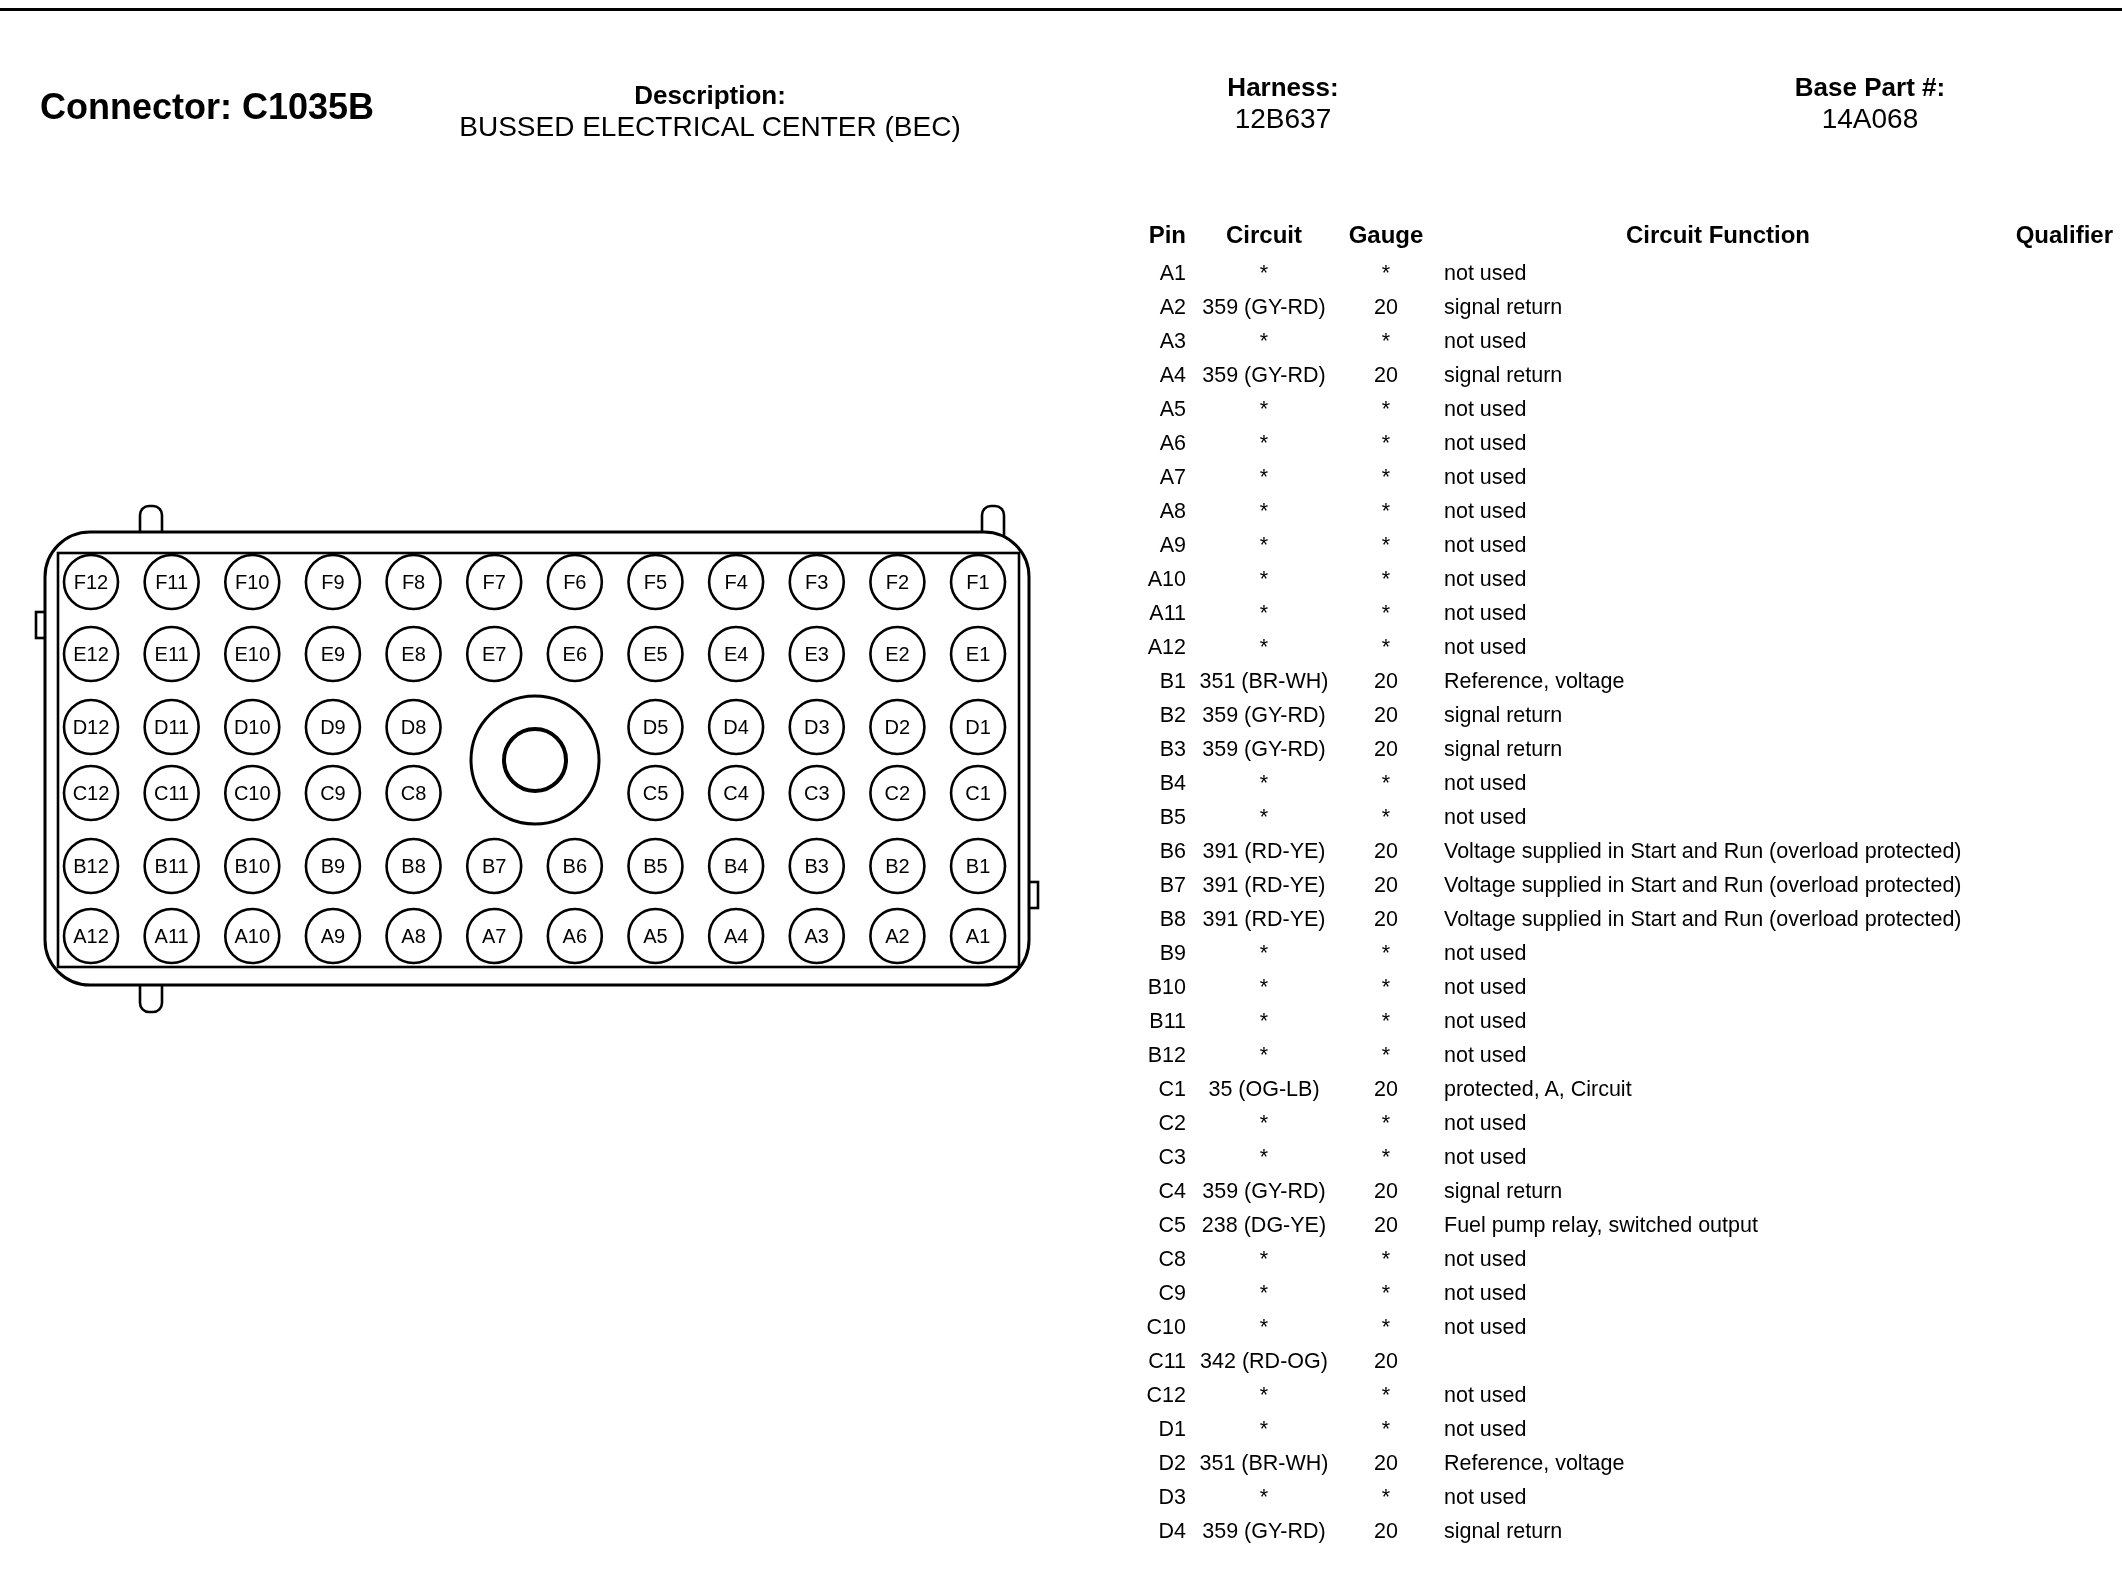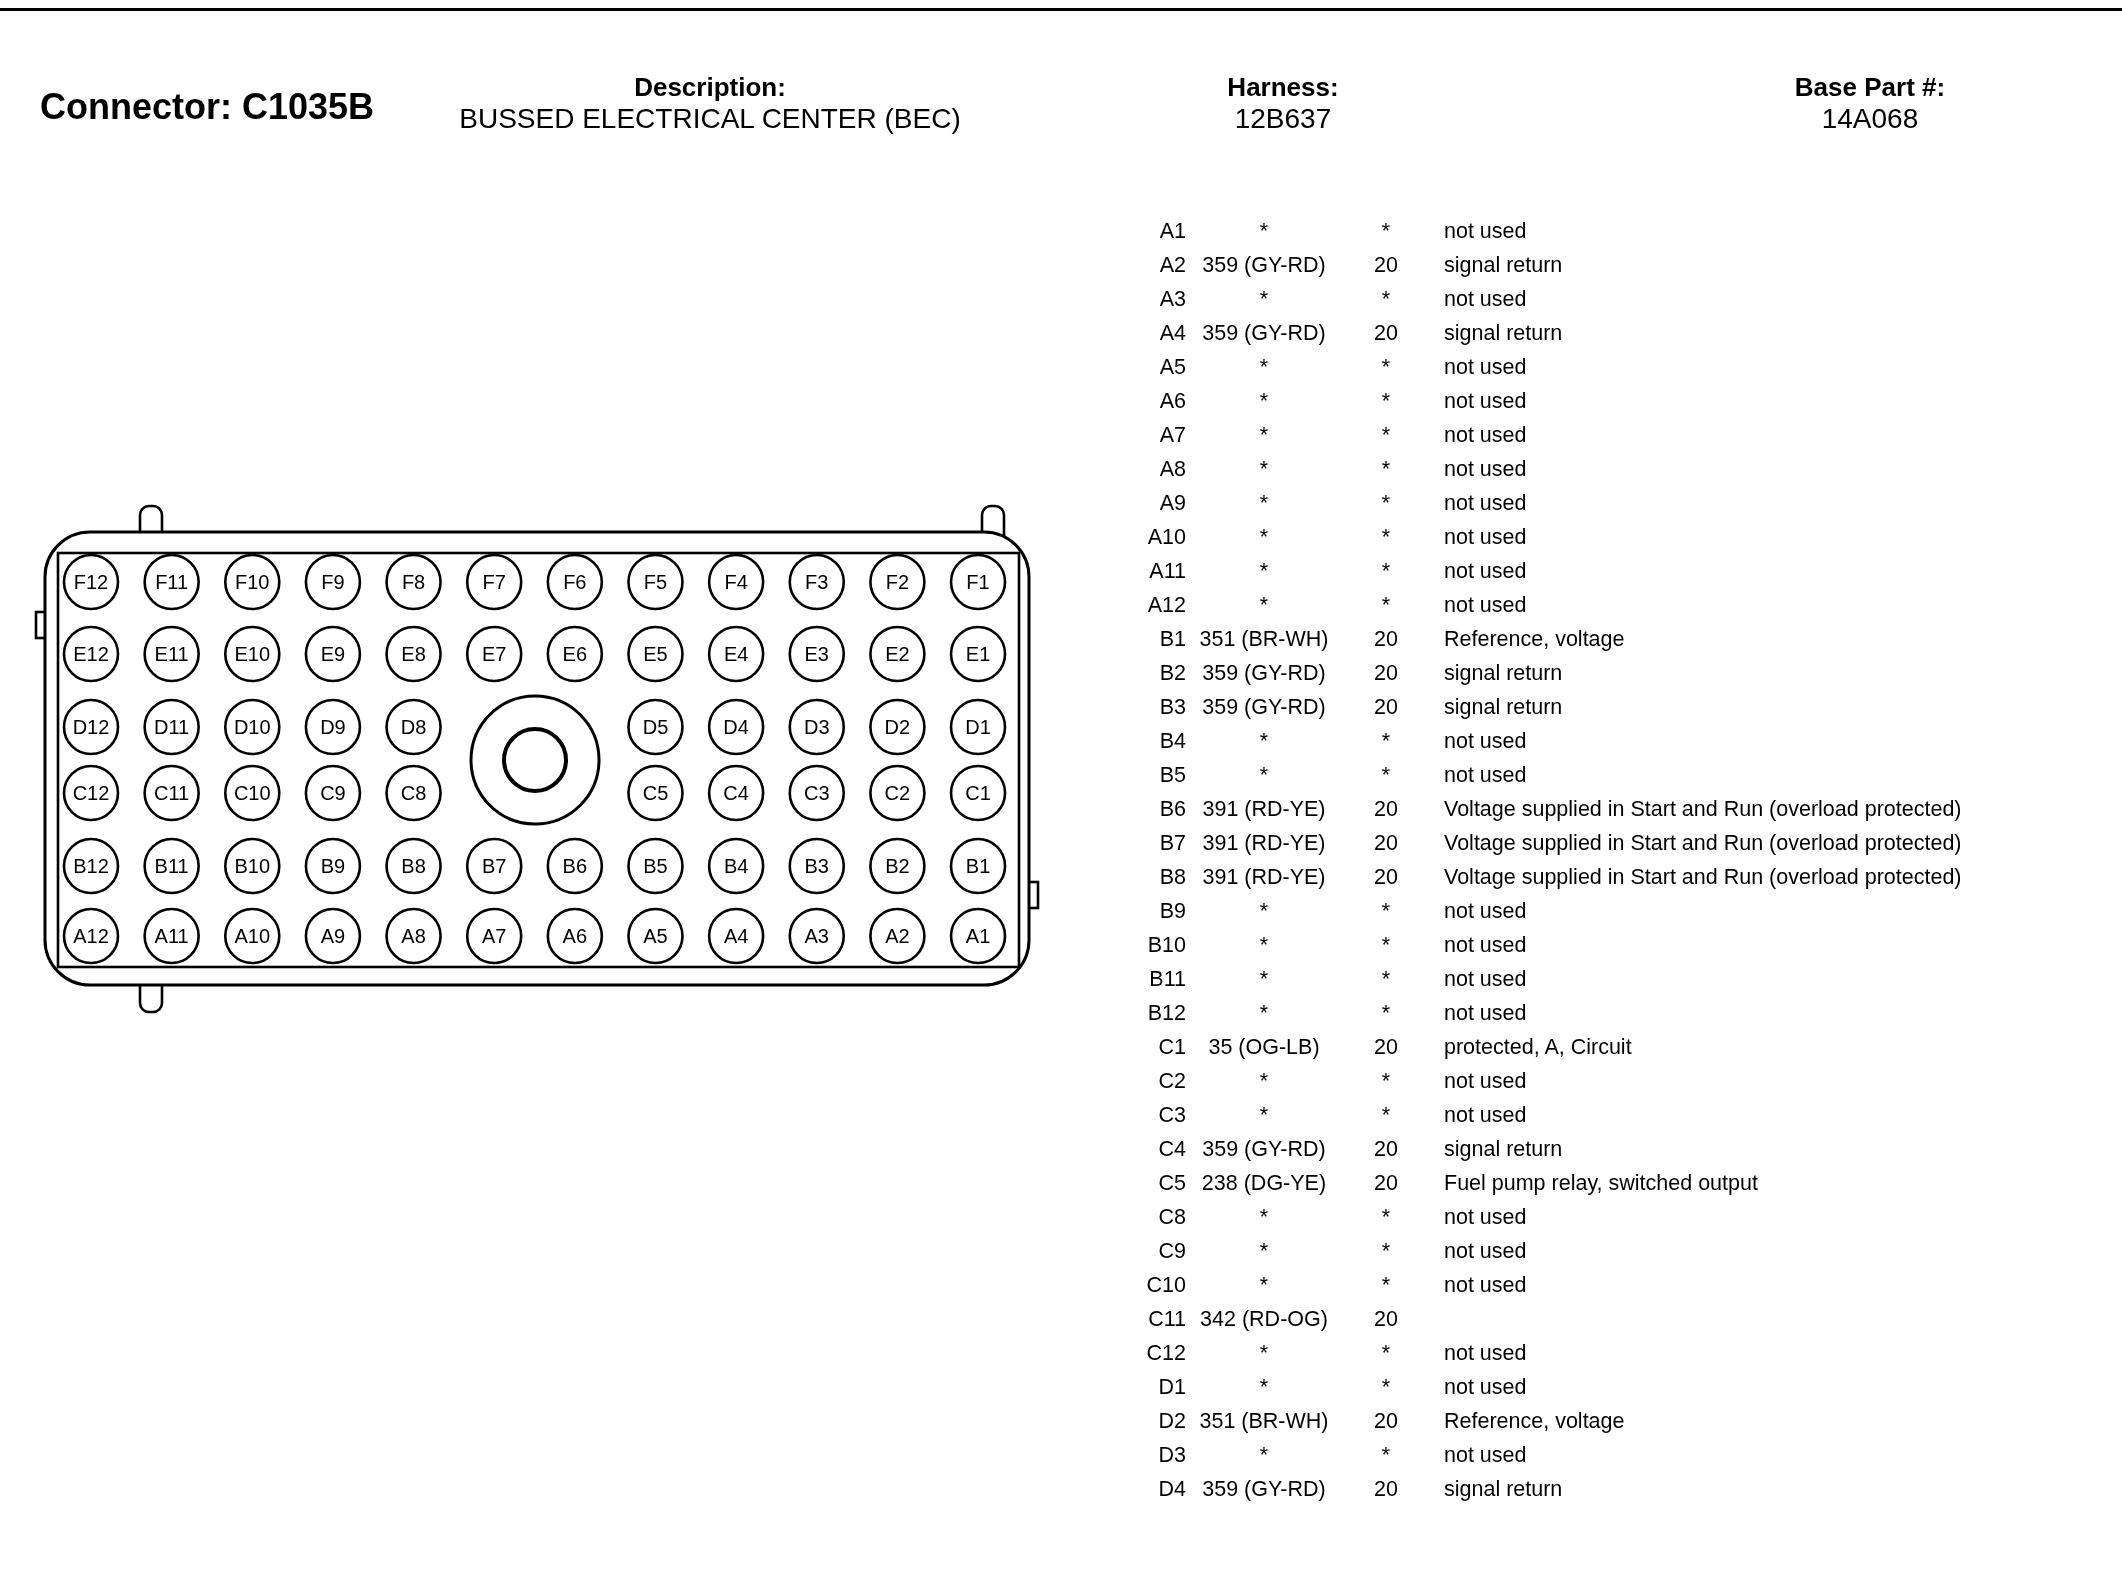--- a/index.html
+++ b/index.html
@@ -11,21 +11,21 @@
   }
   .abs { position:absolute; }
 
   #top-border { top:8px; left:0; width:2122px; height:3px; background:#000; }
 
   #title { left:40px; top:86px; font-size:36px; font-weight:bold; white-space:nowrap; }
 
   .hdr-block { text-align:center; }
   .hdr-label { font-weight:bold; font-size:26px; }
   .hdr-value { font-size:28px; white-space:nowrap; }
-  #desc-block    { left:430px;  top:72px; width:560px; }
+  #desc-block    { left:430px;  top:80px; width:560px; }
   #harness-block { left:1118px; top:72px; width:330px; }
   #basepart-block{ left:1700px; top:72px; width:340px; }
 
   
   #pin-table { left:1146px; top:214px; width:967px; }
   .trow {
     display:grid;
     grid-template-columns:40px 140px 88px 560px 107px;
     column-gap:8px;
     height:34px; align-items:center;
@@ -66,20 +66,27 @@
   <div class="hdr-label">Harness:</div>
   <div class="hdr-value">12B637</div>
 </div>
 
 <div class="abs hdr-block" id="basepart-block">
   <div class="hdr-label">Base Part #:</div>
   <div class="hdr-value">14A068</div>
 </div>
 
 <div class="abs" id="pin-table">
+  <div class="trow thead">
+    <div class="cell c-pin">Pin</div>
+    <div class="cell c-circuit">Circuit</div>
+    <div class="cell c-gauge">Gauge</div>
+    <div class="cell c-func">Circuit Function</div>
+    <div class="cell c-qual">Qualifier</div>
+  </div>
   <div>
       <div class="trow">
         <div class="cell c-pin">A1</div>
         <div class="cell c-circuit">*</div>
         <div class="cell c-gauge">*</div>
         <div class="cell c-func">not used</div>
         <div class="cell c-qual"></div>
       </div>
       <div class="trow">
         <div class="cell c-pin">A2</div>

